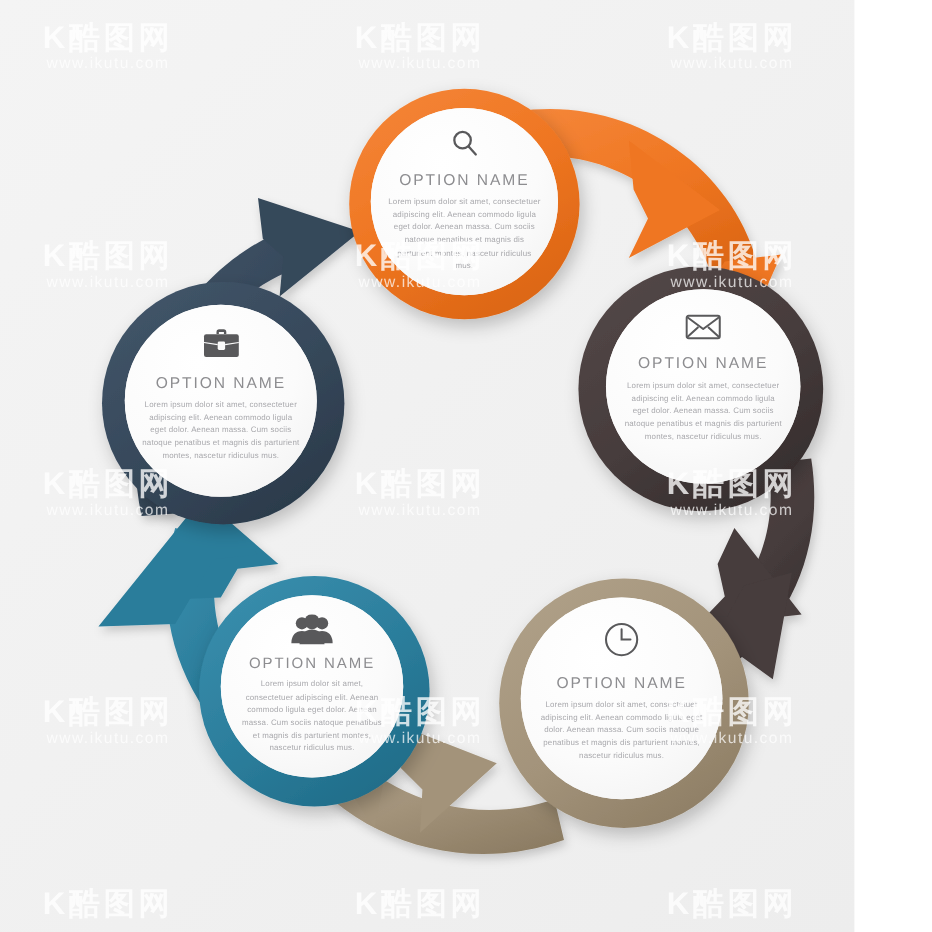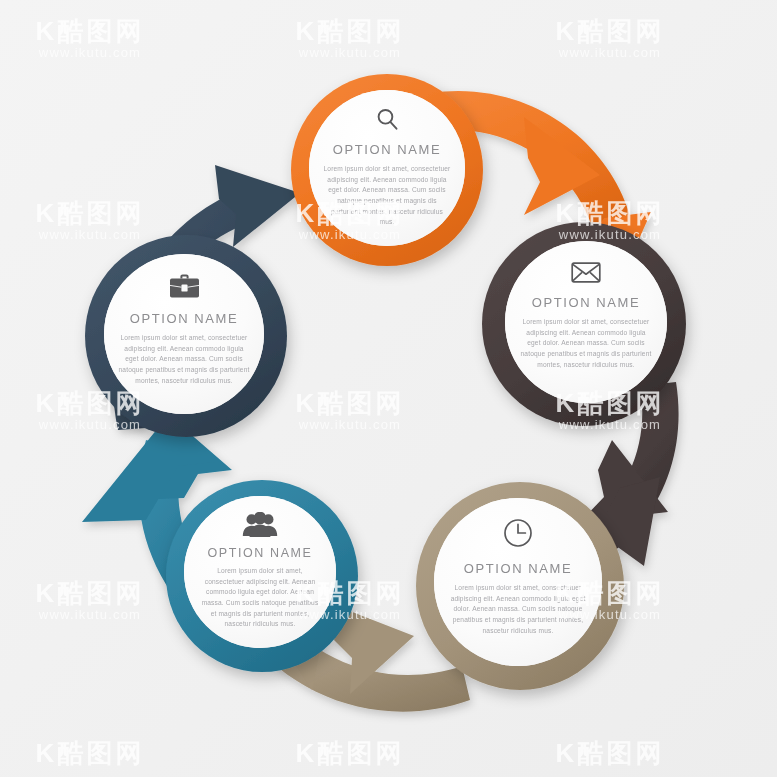--- a/index.html
+++ b/index.html
@@ -2,21 +2,21 @@
 <html><head>
 <meta charset="utf-8">
 <style>
   html, body {
     margin: 0;
     padding: 0;
     background: #ffffff;
   }
   #stage {
     position: relative;
-    width: 777px;
+    width: 712px;
     height: 777px;
     background: linear-gradient(135deg, #f4f4f4 0%, #f1f1f1 45%, #ededed 100%);
     overflow: hidden;
     font-family: "Liberation Sans", sans-serif;
   }
 
   
   #watermarks {
     position: absolute;
     inset: 0;

